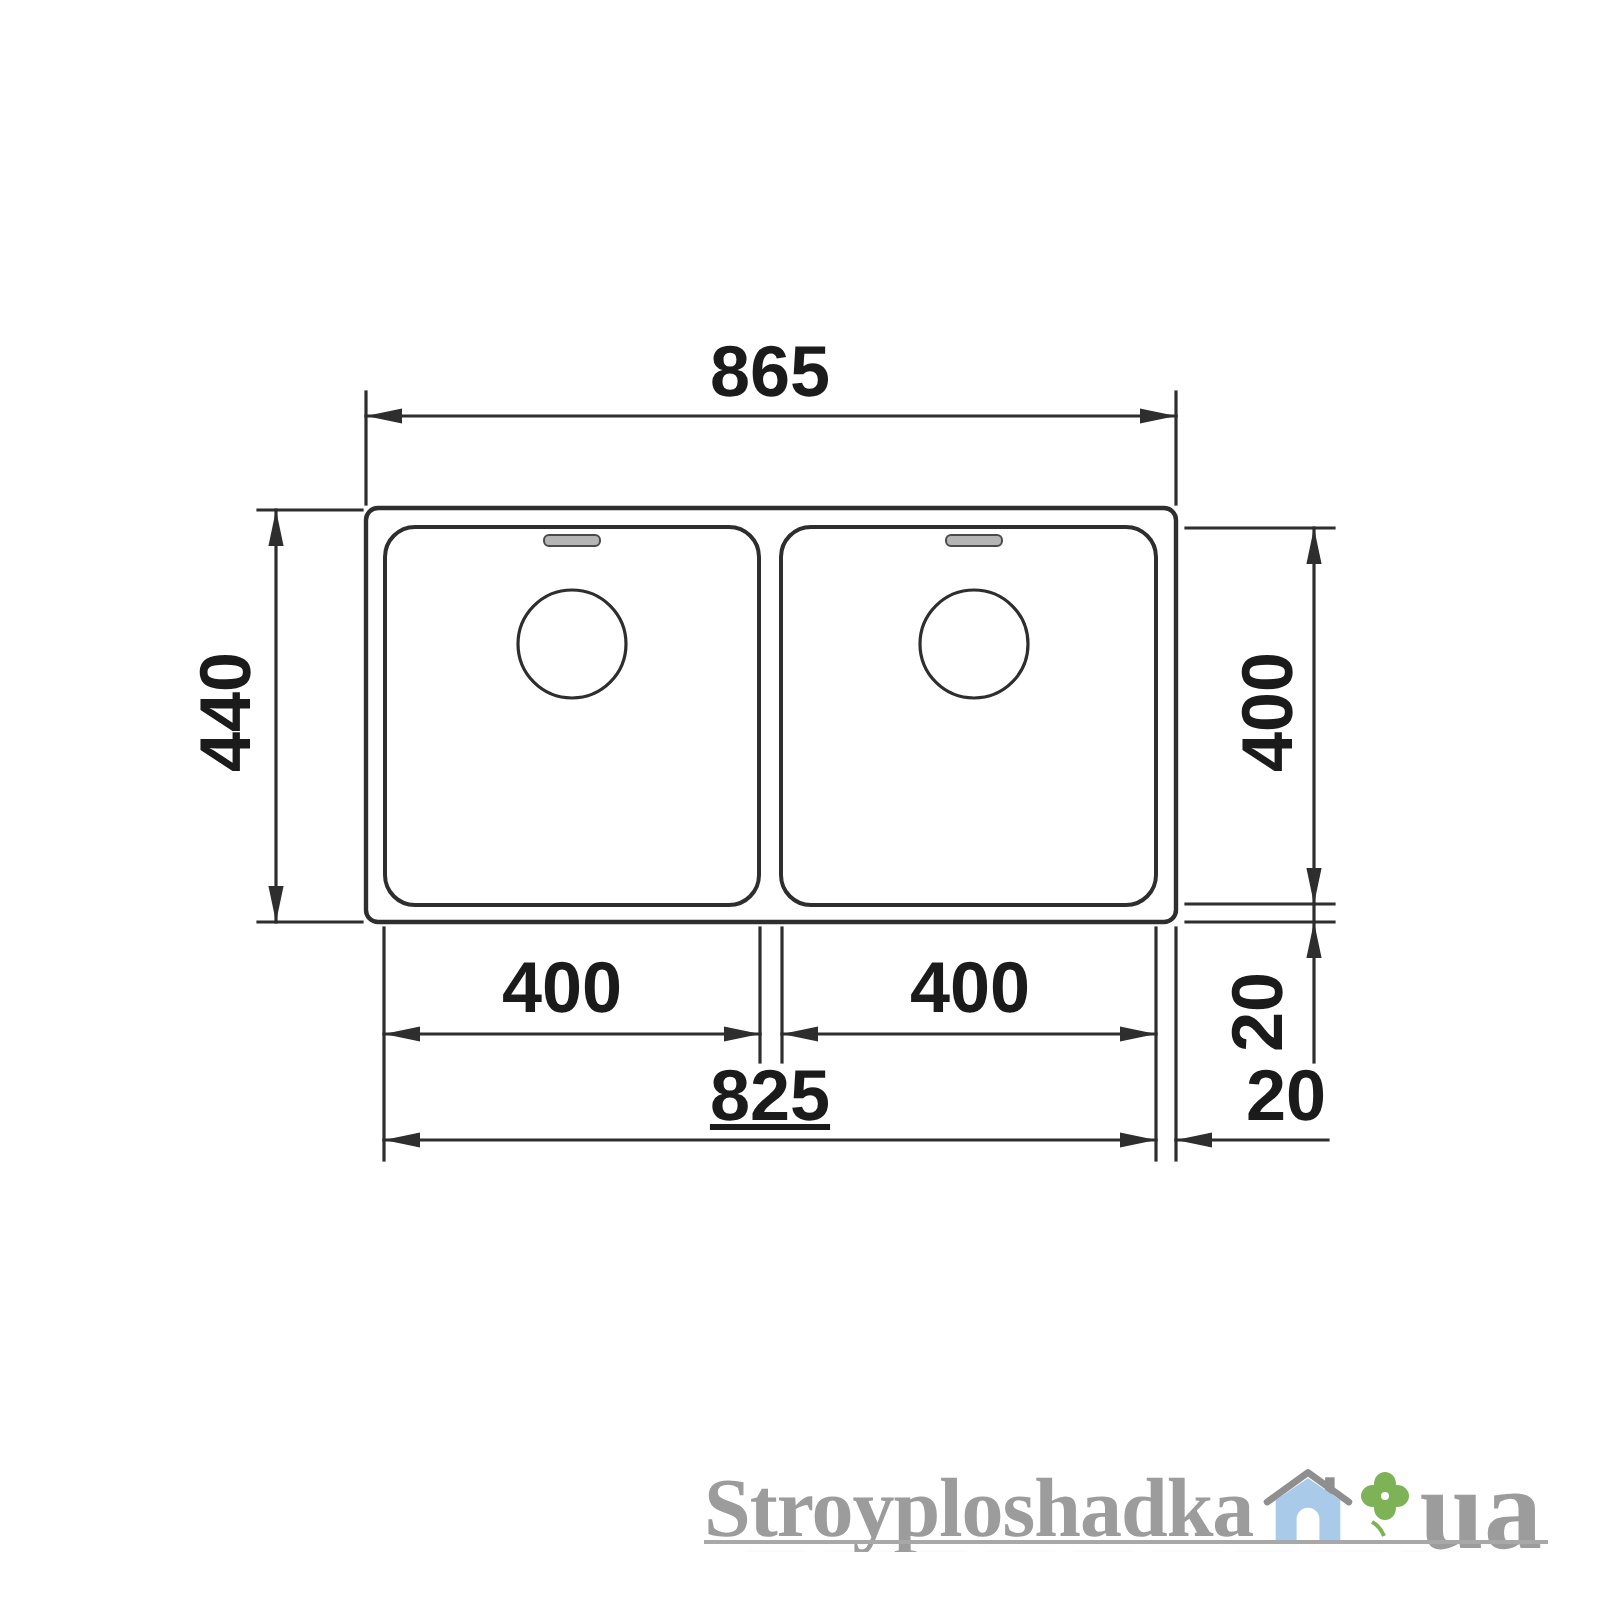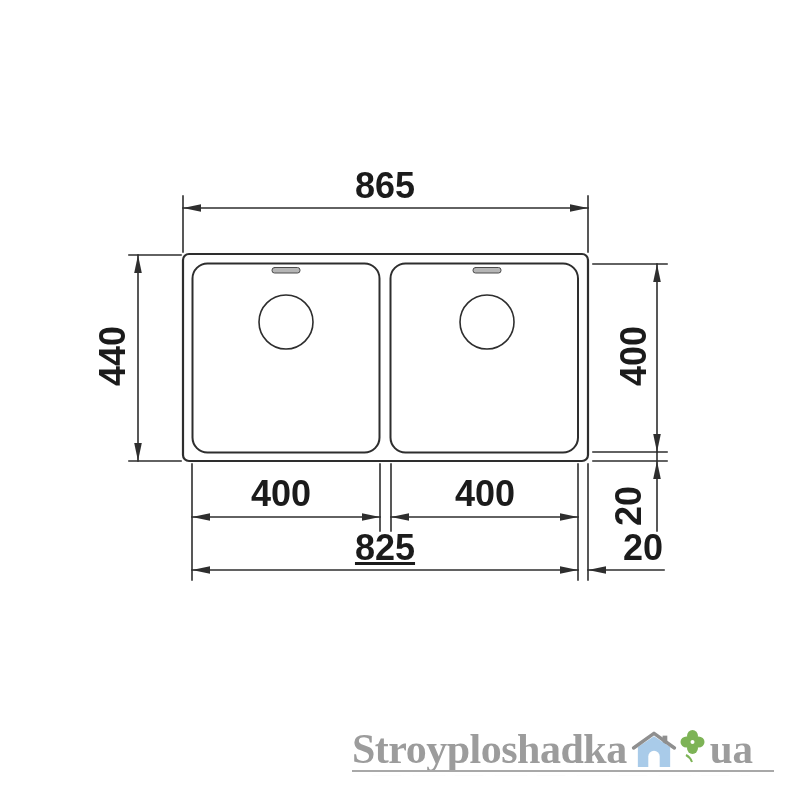--- a/index.html
+++ b/index.html
@@ -12,32 +12,32 @@
     position:absolute;
     font-family:"Liberation Sans",sans-serif;
     font-weight:700;font-size:36px;line-height:1;
     color:#1b1b1b;white-space:nowrap;
     transform:translate(-50%,-50%);
   }
   .dim-label.vertical{transform:translate(-50%,-50%) rotate(-90deg);}
   
   .watermark{
     position:absolute;left:352px;top:729px;width:430px;height:46px;
-    display:flex;
+    display:flex;align-items:flex-end;
   }
   .wm-brand{
     font-family:"Liberation Serif",serif;font-weight:700;
     font-size:42px;line-height:40px;color:#9c9c9c;letter-spacing:-0.5px;
     white-space:nowrap;
   }
   .wm-house{margin-left:3px;margin-bottom:0px;}
   .wm-clover{margin-left:2px;margin-bottom:1px;}
   .wm-suffix{
     font-family:"Liberation Serif",serif;font-weight:700;
-    font-size:41px;line-height:40px;color:#9c9c9c;margin-left:4px;
+    font-size:58px;line-height:40px;color:#9c9c9c;margin-left:4px;
   }
   .wm-underline{
     position:absolute;left:352px;top:770px;width:422px;height:2px;
     background:#a8a8a8;
   }
   .wm-slogan{
     position:absolute;left:372px;top:777px;width:378px;height:9px;
     background:repeating-linear-gradient(90deg,
       #d2d2d2 0px,#d2d2d2 30px,transparent 30px,transparent 40px,
       #d7d7d7 40px,#d7d7d7 74px,transparent 74px,transparent 82px);

